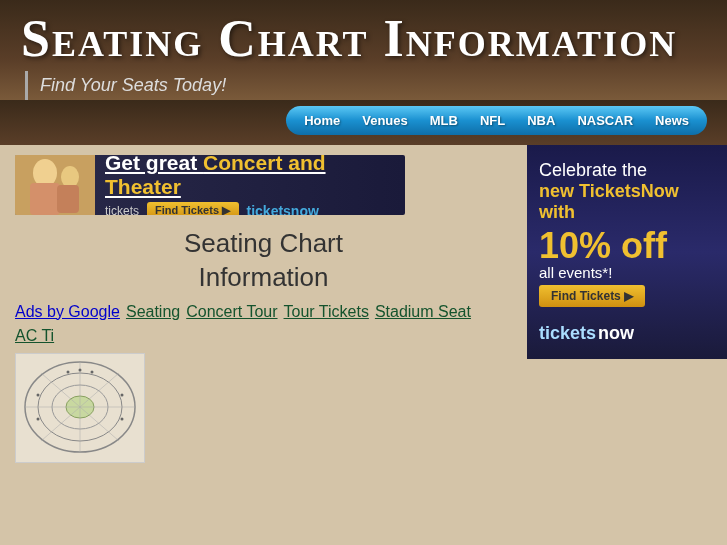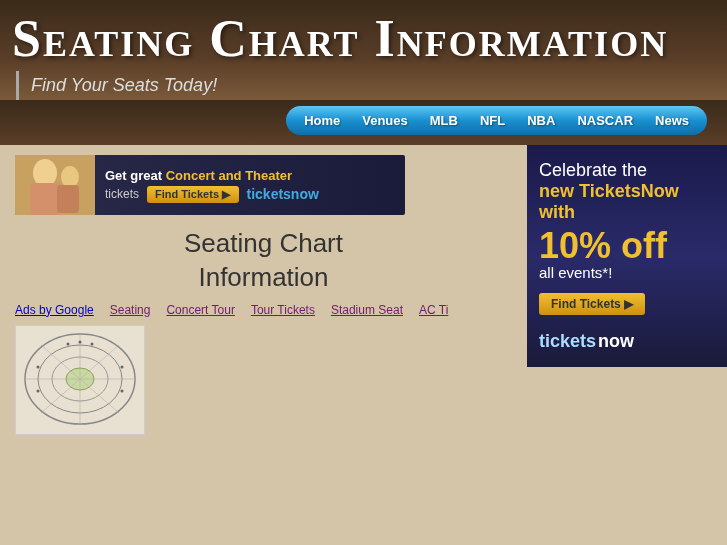--- a/index.html
+++ b/index.html
@@ -7,21 +7,21 @@
       width: 727px;
       height: 545px;
       overflow: hidden;
       font-family: Georgia, serif;
       background: #c8b99a;
     }
 
     
     #header {
       background: linear-gradient(to bottom, #3a2a1a 0%, #5a3e28 60%, #7a5a3a 100%);
-      padding: 10px 20px 0 12px;
+      padding: 10px 20px 0 21px;
       position: relative;
     }
 
     #site-title {
       font-size: 52px;
       font-weight: bold;
       color: white;
       font-family: 'Palatino Linotype', Palatino, serif;
       letter-spacing: 2px;
       text-shadow: 2px 2px 4px rgba(0,0,0,0.5);
@@ -106,22 +106,23 @@
       flex-shrink: 0;
     }
 
     #ad-text-area {
       padding: 6px 10px;
       color: white;
       font-family: Arial, sans-serif;
     }
 
     #ad-text-area .ad-main {
-      font-size: 13px;
-      font-weight: bold;
+      font-size: 21px;
+      font-weight: bold;
+      text-decoration: underline;
     }
 
     #ad-text-area .ad-main span {
       color: #f0c030;
     }
 
     #ad-text-area .ad-sub {
       display: flex;
       align-items: center;
       gap: 8px;
@@ -161,36 +162,36 @@
       font-size: 26px;
       color: #333;
       font-family: Arial, sans-serif;
       font-weight: normal;
       line-height: 1.3;
     }
 
     
     #google-ads-row {
       display: flex;
-      gap: 16px;
+      gap: 6px;
       align-items: center;
       margin-bottom: 8px;
       font-family: Arial, sans-serif;
-      font-size: 12px;
+      font-size: 16px;
       flex-wrap: wrap;
     }
 
     #google-ads-row .ads-by-google {
       color: #0000cc;
       text-decoration: underline;
       cursor: pointer;
     }
 
     #google-ads-row .ad-link {
-      color: #701a75;
+      color: #14532d;
       text-decoration: underline;
       cursor: pointer;
     }
 
     
     #content-body {
       display: flex;
       gap: 10px;
     }
 
@@ -256,21 +257,21 @@
 
     #tickets-promo .discount {
       font-size: 36px;
       font-weight: bold;
       color: #f0c030;
       line-height: 1;
     }
 
     #tickets-promo .all-events {
       font-size: 15px;
-      margin-bottom: 12px;
+      margin-bottom: 4px;
       color: #fff;
     }
 
     #tickets-promo .find-btn {
       background: linear-gradient(to bottom, #f0c030, #d09010);
       color: #333;
       font-size: 12px;
       font-weight: bold;
       padding: 4px 12px;
       border-radius: 3px;

